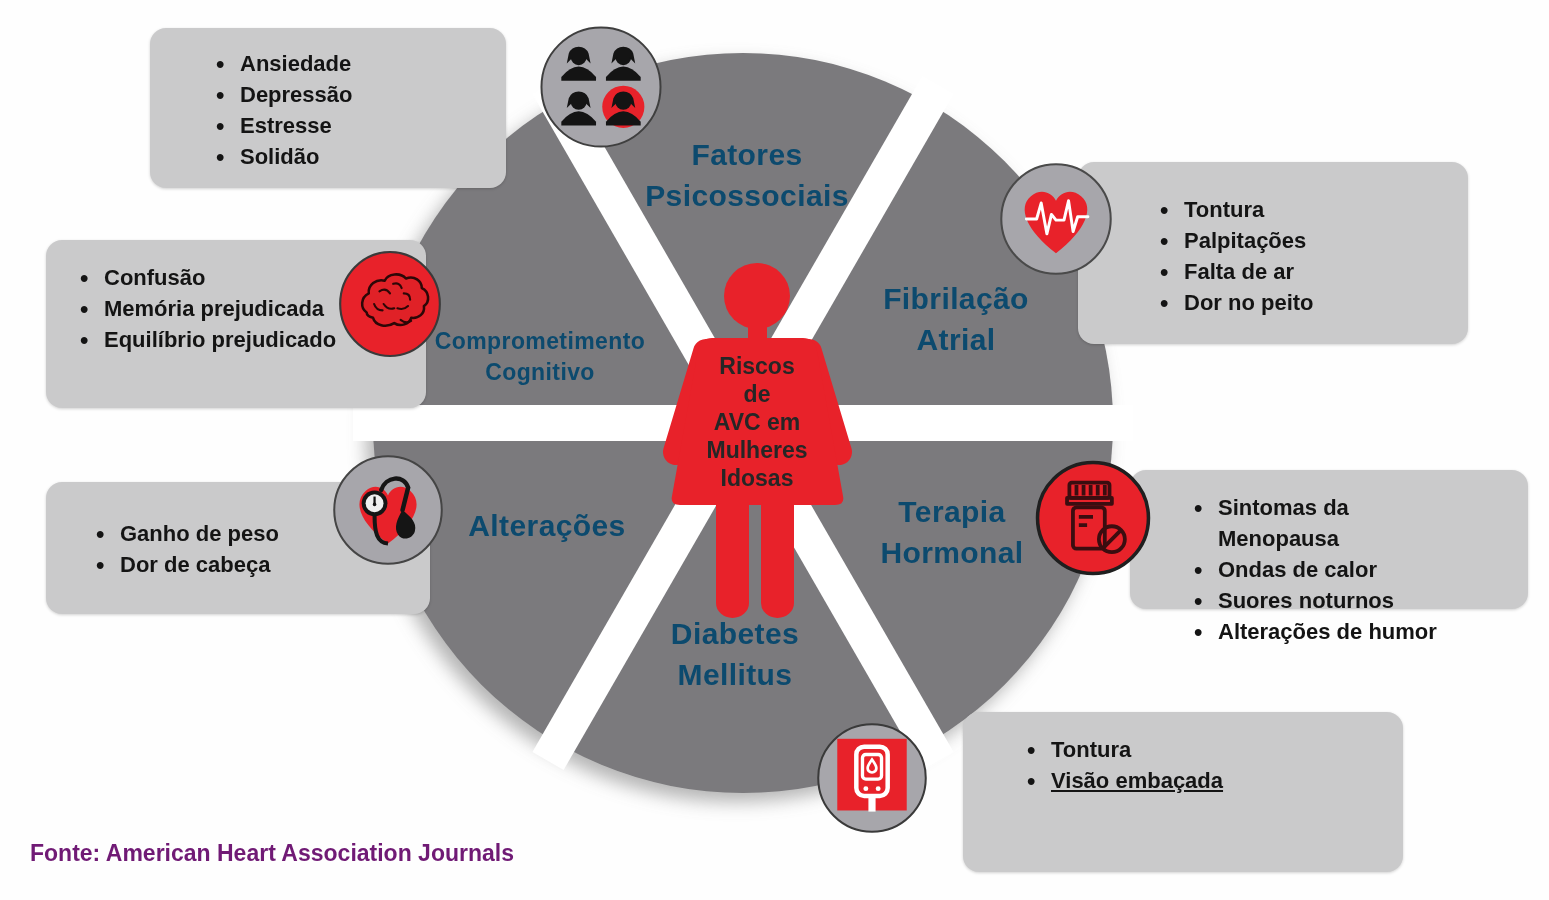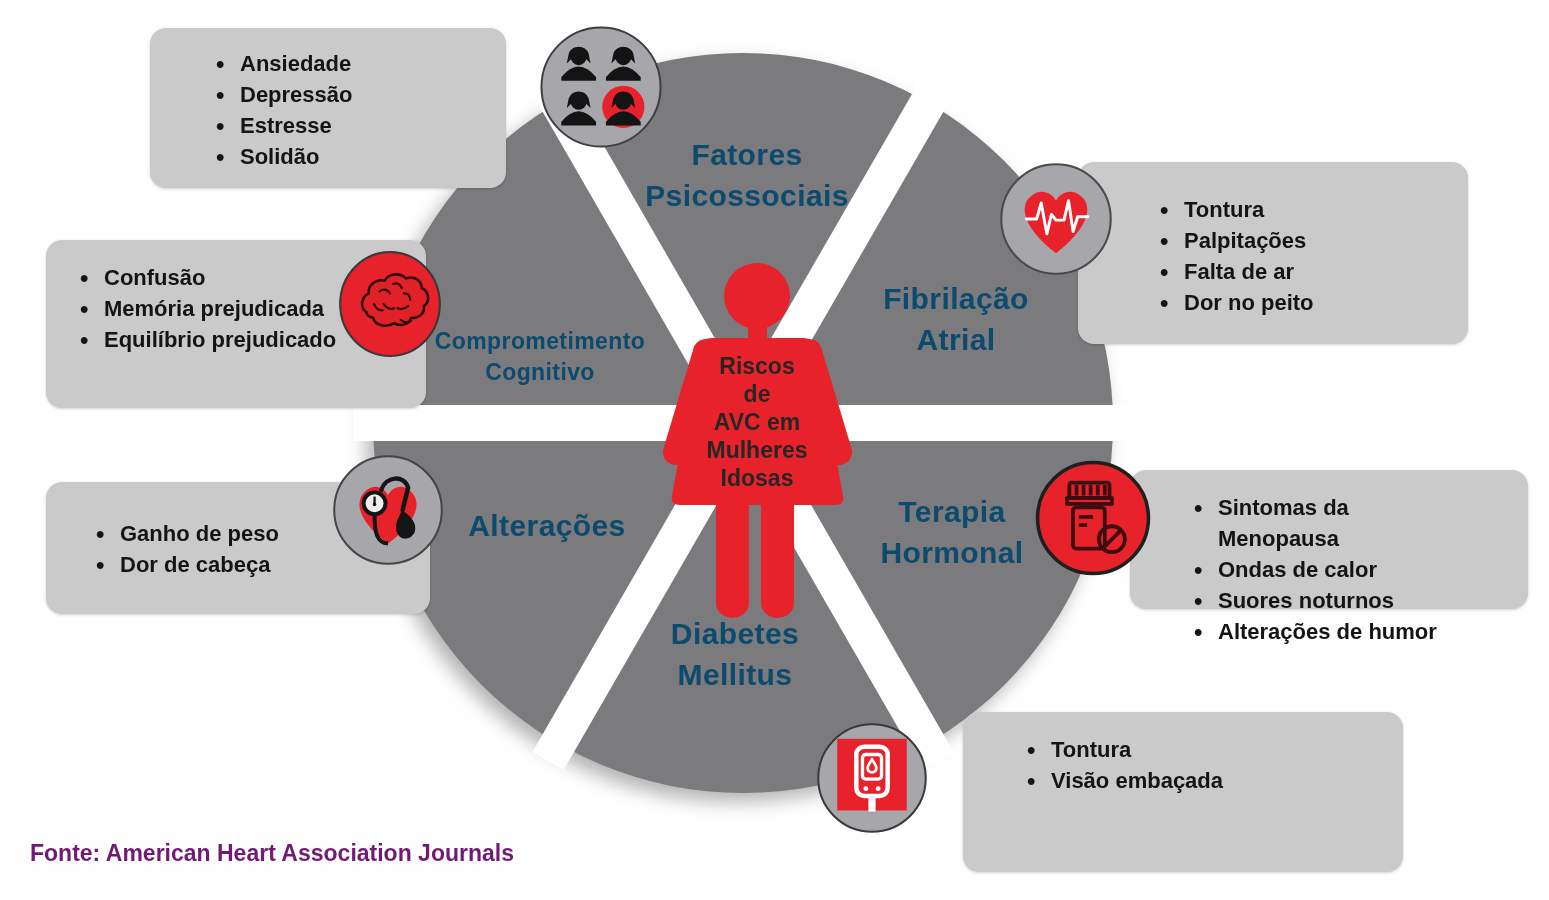--- a/index.html
+++ b/index.html
@@ -95,21 +95,21 @@
       <li>Sintomas da Menopausa</li>
       <li>Ondas de calor</li>
       <li>Suores noturnos</li>
       <li style="white-space:nowrap;">Alterações de humor</li>
     </ul>
   </div>
 
   <div class="callout" style="left:963px;top:712px;width:440px;height:160px;">
     <ul style="padding:22px 168px 0 60px;">
       <li>Tontura</li>
-      <li style="white-space:nowrap;">Visão embaçada</li>
+      <li style="white-space:nowrap;text-decoration:underline;">Visão embaçada</li>
     </ul>
   </div>
 
   <div class="wedge-label" style="left:572px;top:134px;">
     <div>Fatores</div>
     <div>Psicossociais</div>
   </div>
   <div class="wedge-label" style="left:781px;top:278px;">
     <div>Fibrilação</div>
     <div>Atrial</div>

